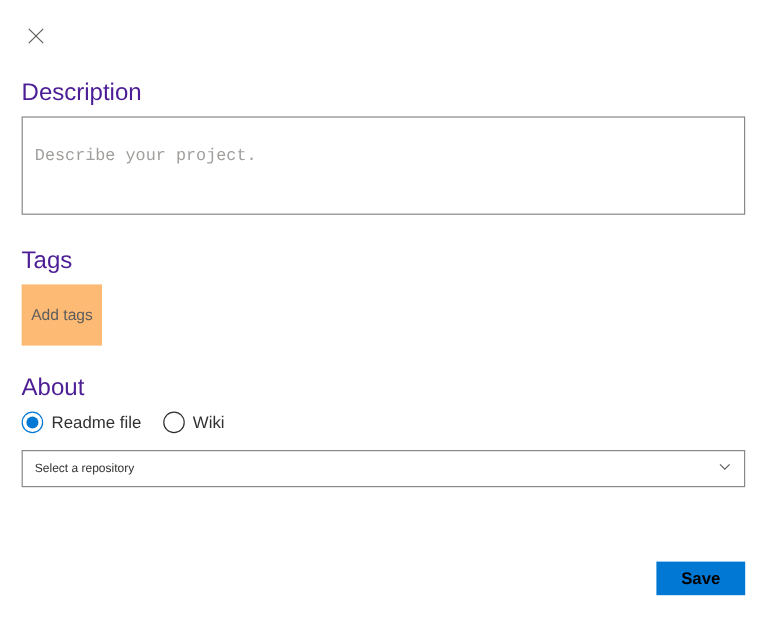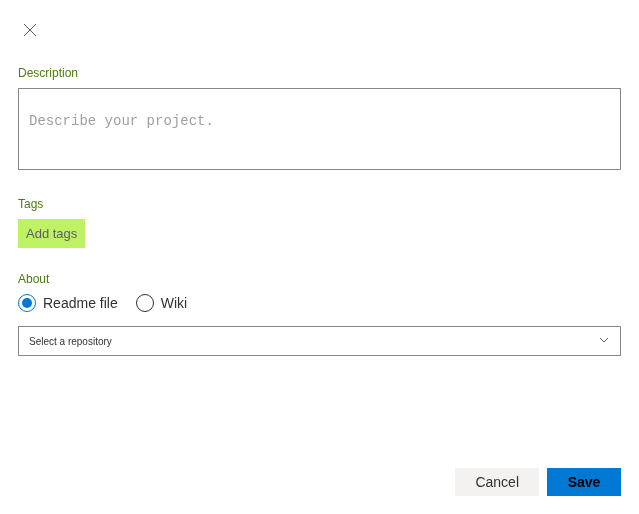--- a/index.html
+++ b/index.html
@@ -34,43 +34,43 @@
       display: flex;
       align-items: center;
       justify-content: center;
       width: 24px;
       height: 24px;
     }
     .field-group {
       margin-bottom: 24px;
     }
     .field-label {
-      font-size: 12px;
-      color: #4d7c0f;
+      font-size: 20px;
+      color: #4c1d95;
       margin-bottom: 8px;
       display: block;
     }
     .description-input {
       width: 100%;
       min-height: 48px;
       padding: 24px 10px;
       border: 1px solid #8a8886;
       font-family: Liberation Mono, monospace;
       font-size: 14px;
       resize: none;
       outline: none;
     }
     .description-input::placeholder {
       color: #a19f9d;
     }
     .tag-chip {
       display: inline-block;
-      background: #bef264;
+      background: #fdba74;
       color: #605e5c;
-      padding: 7px 8px;
+      padding: 18px 8px;
       font-size: 13px;
       cursor: pointer;
     }
     .radio-group {
       display: flex;
       gap: 18px;
       align-items: center;
       margin-bottom: 14px;
     }
     .radio-option {
@@ -181,15 +181,14 @@
     <span>Select a repository</span>
     <span class="chevron">
       <svg width="12" height="12" viewBox="0 0 12 12">
         <polyline points="2,4 6,8 10,4" fill="none" stroke="currentColor" stroke-width="1"></polyline>
       </svg>
     </span>
   </div>
 </div>
 
 <div class="footer">
-  <button class="btn btn-cancel">Cancel</button>
   <button class="btn btn-save">Save</button>
 </div>
 
 </body></html>

